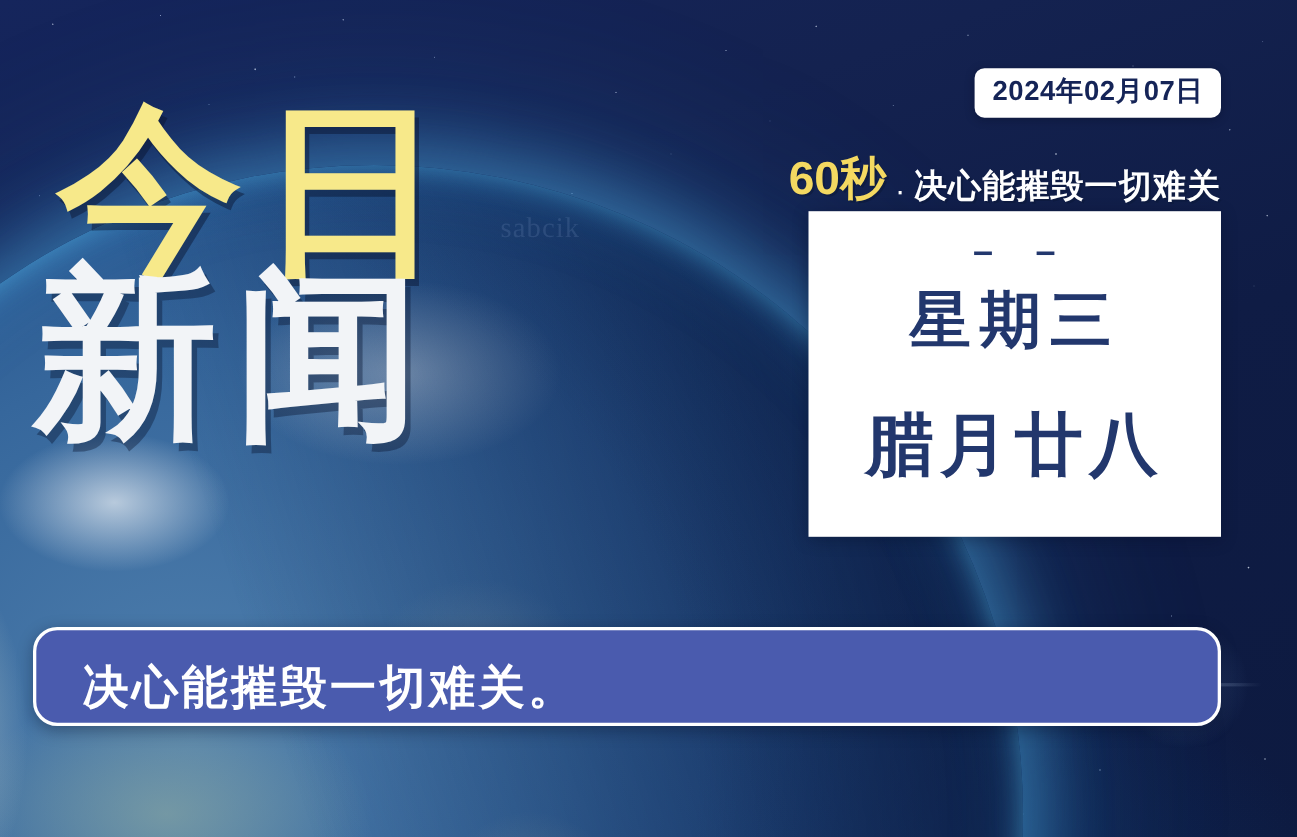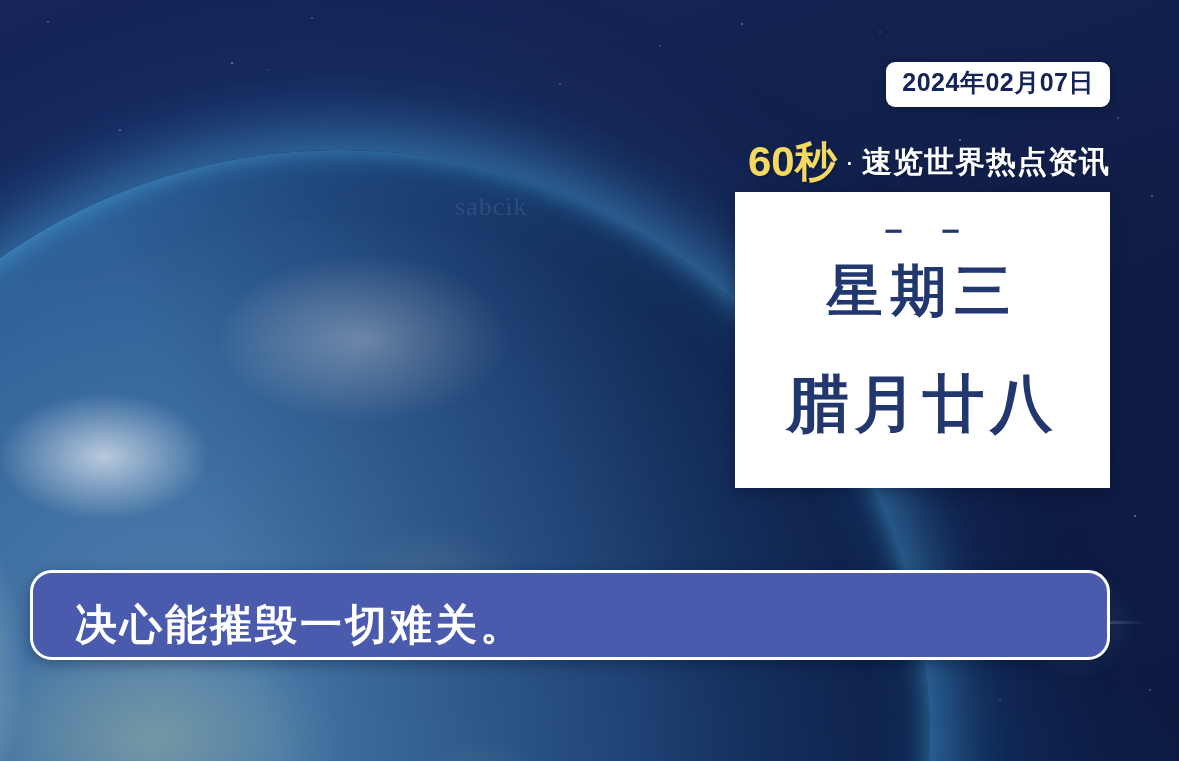--- a/index.html
+++ b/index.html
@@ -217,21 +217,21 @@
     white-space: nowrap;
     box-shadow: 0 2px 8px rgba(5,12,34,.35);
   }
 
   
   .tagline {
     position: absolute;
     right: 69px;
     top: 134px;
     display: flex;
-    align-items: center;
+    align-items: flex-end;
     gap: 6px;
     white-space: nowrap;
   }
   .tagline-sec {
     font-size: 42px;
     font-weight: 700;
     color: #F4D961;
     letter-spacing: 0;
     text-shadow: 2px 2px 0 rgba(10,22,52,.45);
   }
@@ -326,27 +326,31 @@
     <div class="earth-surface"></div>
     <div class="earth-shade"></div>
     <div class="earth-crescent"></div>
     <div class="earth-rim"></div>
   </div>
 
   <div class="flare"></div>
 
   <div class="watermark">sabcik</div>
 
+  <div class="headline">
+    <div class="headline-line headline-1">今日</div>
+    <div class="headline-line headline-2">新闻</div>
+  </div>
 
   <div class="date-pill">2024年02月07日</div>
 
   <div class="tagline">
     <span class="tagline-sec">60秒</span>
     <span class="tagline-dot">·</span>
-    <span class="tagline-text">速览世界热点资讯</span>
+    <span class="tagline-text">决心能摧毁一切难关</span>
   </div>
 
   <div class="info-card">
     <div class="issue-row">
       <span class="issue-dash">－</span>
       <span class="issue-dash">－</span>
     </div>
     <div class="weekday">星期三</div>
     <div class="lunar">腊月廿八</div>
   </div>

